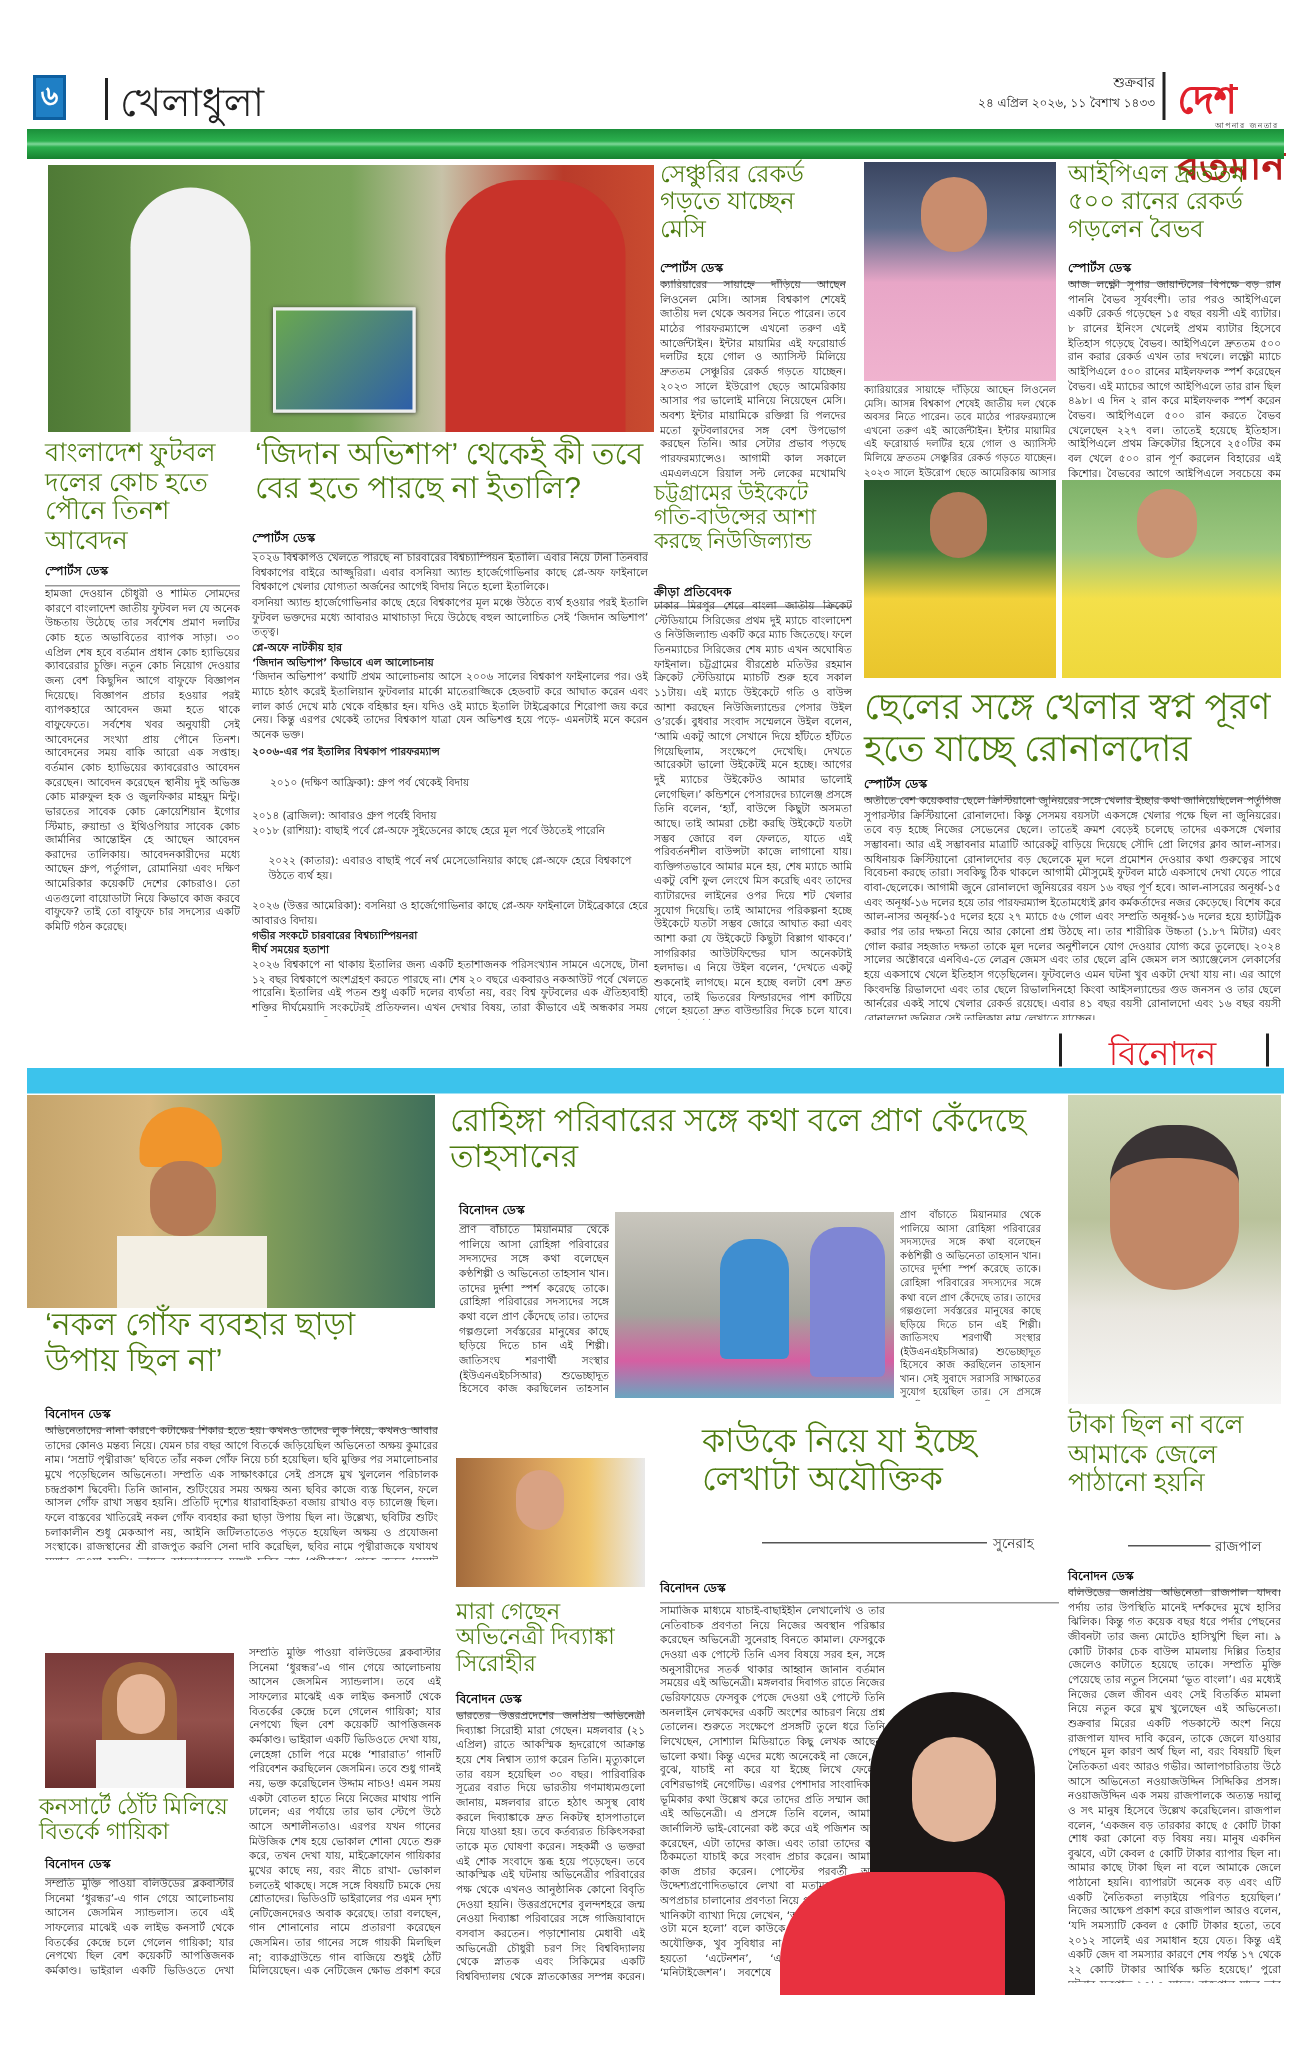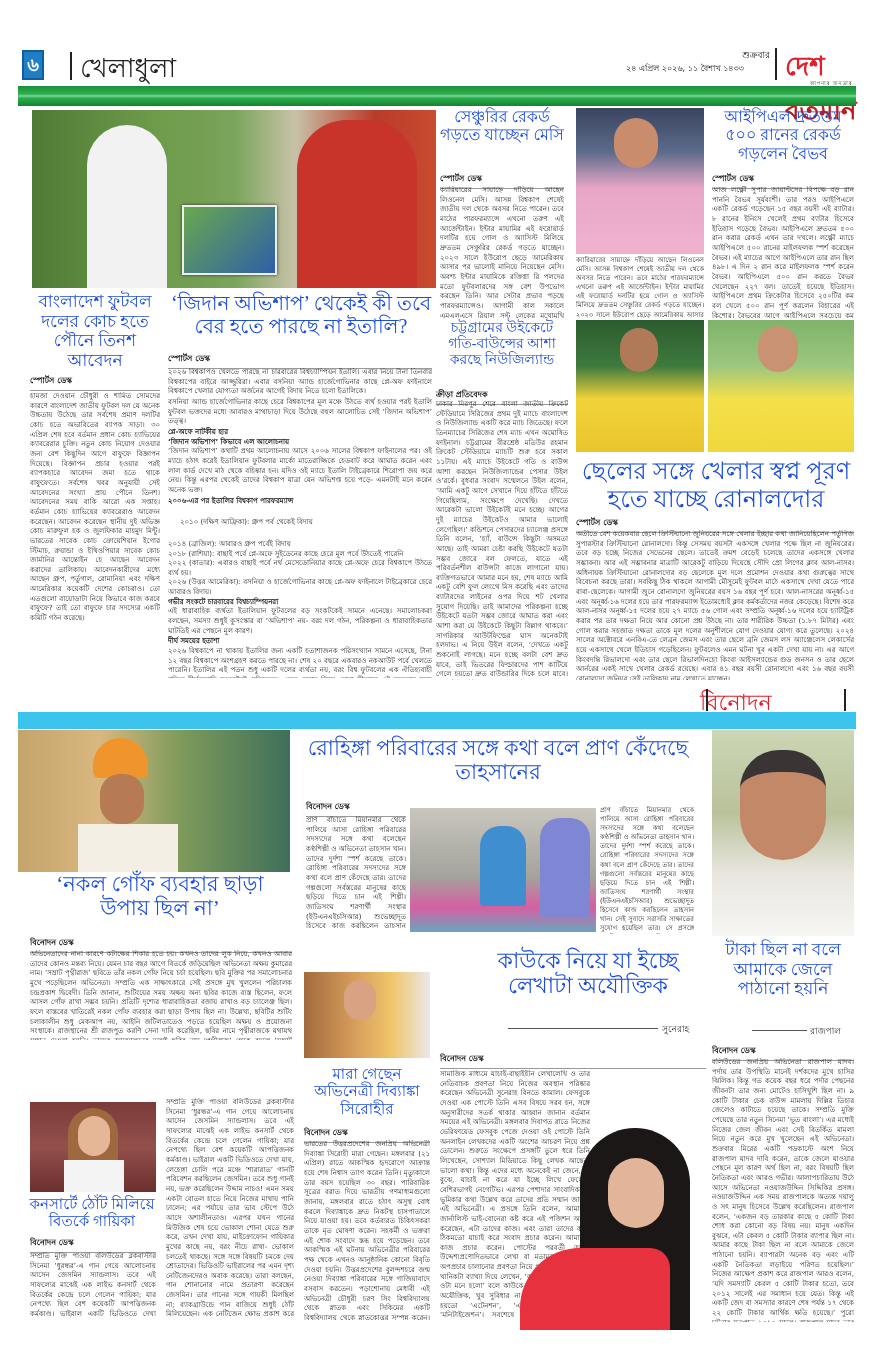--- a/index.html
+++ b/index.html
@@ -4,34 +4,34 @@
 <style>
   *{box-sizing:border-box;margin:0;padding:0}
   html,body{width:870px;height:1366px;background:#fff;overflow:hidden}
   body{position:relative;font-family:"DejaVu Sans",sans-serif;color:#111}
   .abs{position:absolute}
   
   .page-num{left:22px;top:50px;width:22px;height:30px;background:#1f7fc5;border:2px solid #0d5fa0;color:#fff;font-size:18px;line-height:26px;text-align:center;font-weight:bold}
   .sec-bar{left:70px;top:52px;width:2px;height:28px;background:#222}
   .sec-title{left:80px;top:48px;font-size:26px;font-family:"DejaVu Serif",serif;color:#222}
   .day{left:680px;top:48px;font-size:9px;text-align:right;width:90px}
-  .date{left:600px;top:62px;font-size:8px;width:170px;text-align:center}
+  .date{left:600px;top:62px;font-size:8px;width:170px;text-align:right}
   .hbar{left:775px;top:48px;width:2px;height:32px;background:#222}
   .logo{left:785px;top:46px;font-size:26px;font-weight:bold;font-family:"DejaVu Sans",sans-serif}
   .logo .a{color:#e0202a}.logo .b{color:#b91c1c}
   .tagline{left:810px;top:80px;font-size:5px;color:#222;letter-spacing:1px}
   .greenbar{left:18px;top:86px;width:838px;height:20px;background:linear-gradient(180deg,#1b8f3a 0%,#2bb04e 40%,#7fd79a 50%,#2bb04e 60%,#17812f 100%)}
   .img{background:#888;overflow:hidden}
-  .hl{font-family:Liberation Serif, serif;text-align:center;line-height:1.15;color:#1d4ed8}
+  .hl{font-family:Liberation Sans, sans-serif;text-align:left;line-height:1.15;color:#4d7c0f}
   .byline{font-size:8px;border-bottom:1px solid #999;padding-bottom:3px;font-weight:bold}
   .body{font-size:7px;line-height:1.38;text-align:justify;color:#222}
   .body p{margin-bottom:1px}
   .body b{display:block;font-weight:bold}
   .bluebar{left:18px;top:712px;width:838px;height:17px;background:#3cc3ec}
-  .binodon{left:700px;top:685px;font-size:22px;color:#e0202a;font-family:"DejaVu Serif",serif;width:150px;text-align:left}
+  .binodon{left:700px;top:685px;font-size:22px;color:#e0202a;font-family:"DejaVu Serif",serif;width:150px;text-align:center}
   .binodon:before,.binodon:after{content:"";position:absolute;top:4px;width:2px;height:22px;background:#222}
   .binodon:before{left:6px}.binodon:after{right:4px}
   .rule{height:1px;background:#555}
 </style>
 </head>
 <body>
 
 <div class="abs page-num">৬</div>
 <div class="abs sec-bar"></div>
 <div class="abs sec-title">খেলাধুলা</div>
@@ -62,24 +62,23 @@
 <div class="abs body" style="left:168px;top:368px;width:264px;height:310px;overflow:hidden">
   <p>২০২৬ বিশ্বকাপও খেলতে পারছে না চারবারের বিশ্বচ্যাম্পিয়ন ইতালি। এবার নিয়ে টানা তিনবার বিশ্বকাপের বাইরে আজ্জুরিরা। এবার বসনিয়া অ্যান্ড হার্জেগোভিনার কাছে প্লে-অফ ফাইনালে বিশ্বকাপে খেলার যোগ্যতা অর্জনের আগেই বিদায় নিতে হলো ইতালিকে।</p>
   <p>বসনিয়া অ্যান্ড হার্জেগোভিনার কাছে হেরে বিশ্বকাপের মূল মঞ্চে উঠতে ব্যর্থ হওয়ার পরই ইতালি ফুটবল ভক্তদের মধ্যে আবারও মাথাচাড়া দিয়ে উঠেছে বহুল আলোচিত সেই ‘জিদান অভিশাপ’ তত্ত্ব।</p>
   <b>প্লে-অফে নাটকীয় হার</b>
   <b>‘জিদান অভিশাপ’ কিভাবে এল আলোচনায়</b>
   <p>‘জিদান অভিশাপ’ কথাটি প্রথম আলোচনায় আসে ২০০৬ সালের বিশ্বকাপ ফাইনালের পর। ওই ম্যাচে হঠাৎ করেই ইতালিয়ান ফুটবলার মার্কো মাতেরাজ্জিকে হেডবাট করে আঘাত করেন এবং লাল কার্ড দেখে মাঠ থেকে বহিষ্কার হন। যদিও ওই ম্যাচে ইতালি টাইব্রেকারে শিরোপা জয় করে নেয়। কিন্তু এরপর থেকেই তাদের বিশ্বকাপ যাত্রা যেন অভিশপ্ত হয়ে পড়ে- এমনটাই মনে করেন অনেক ভক্ত।</p>
   <b>২০০৬-এর পর ইতালির বিশ্বকাপ পারফরম্যান্স</b>
   <p style="margin:12px">২০১০ (দক্ষিণ আফ্রিকা): গ্রুপ পর্ব থেকেই বিদায়</p>
   <p style="margin:0">২০১৪ (ব্রাজিল): আবারও গ্রুপ পর্বেই বিদায়</p>
   <p style="margin:0">২০১৮ (রাশিয়া): বাছাই পর্বে প্লে-অফে সুইডেনের কাছে হেরে মূল পর্বে উঠতেই পারেনি</p>
-  <p style="margin:0">২০২২ (কাতার): এবারও বাছাই পর্বে নর্থ মেসেডোনিয়ার কাছে প্লে-অফে হেরে বিশ্বকাপে উঠতে ব্যর্থ হয়।</p>
+  <p style="margin:11px">২০২২ (কাতার): এবারও বাছাই পর্বে নর্থ মেসেডোনিয়ার কাছে প্লে-অফে হেরে বিশ্বকাপে উঠতে ব্যর্থ হয়।</p>
   <p style="margin:0">২০২৬ (উত্তর আমেরিকা): বসনিয়া ও হার্জেগোভিনার কাছে প্লে-অফ ফাইনালে টাইব্রেকারে হেরে আবারও বিদায়।</p>
   <b>গভীর সংকটে চারবারের বিশ্বচ্যাম্পিয়নরা</b>
-  <p>এই ধারাবাহিক ব্যর্থতা ইতালিয়ান ফুটবলের বড় সংকটকেই সামনে এনেছে। সমালোচকরা বলছেন, সমস্যা শুধুই কুসংস্কার বা ‘অভিশাপ’ নয়- বরং দল গঠন, পরিকল্পনা ও ধারাবাহিকতার ঘাটতিই এর পেছনে মূল কারণ।</p>
   <b>দীর্ঘ সময়ের হতাশা</b>
   <p>২০২৬ বিশ্বকাপে না থাকায় ইতালির জন্য একটি হতাশাজনক পরিসংখ্যান সামনে এসেছে, টানা ১২ বছর বিশ্বকাপে অংশগ্রহণ করতে পারছে না। শেষ ২০ বছরে একবারও নকআউট পর্বে খেলতে পারেনি। ইতালির এই পতন শুধু একটি দলের ব্যর্থতা নয়, বরং বিশ্ব ফুটবলের এক ঐতিহ্যবাহী শক্তির দীর্ঘমেয়াদি সংকটেরই প্রতিফলন। এখন দেখার বিষয়, তারা কীভাবে এই অন্ধকার সময় কাটিয়ে আবারও বিশ্বমঞ্চে ফিরে আসে।</p>
 </div>
 
 <div class="abs hl" style="left:440px;top:108px;width:124px;font-size:16px">সেঞ্চুরির রেকর্ড গড়তে যাচ্ছেন মেসি</div>
 <div class="abs byline" style="left:440px;top:172px;width:124px">স্পোর্টস ডেস্ক</div>
 <div class="abs body" style="left:440px;top:186px;width:124px;height:132px;overflow:hidden">ক্যারিয়ারের সায়াহ্নে দাঁড়িয়ে আছেন লিওনেল মেসি। আসন্ন বিশ্বকাপ শেষেই জাতীয় দল থেকে অবসর নিতে পারেন। তবে মাঠের পারফরম্যান্সে এখনো তরুণ এই আর্জেন্টাইন। ইন্টার মায়ামির এই ফরোয়ার্ড দলটির হয়ে গোল ও অ্যাসিস্ট মিলিয়ে দ্রুততম সেঞ্চুরির রেকর্ড গড়তে যাচ্ছেন। ২০২৩ সালে ইউরোপ ছেড়ে আমেরিকায় আসার পর ভালোই মানিয়ে নিয়েছেন মেসি। অবশ্য ইন্টার মায়ামিকে রক্তিগ্না রি পলদের মতো ফুটবলারদের সঙ্গ বেশ উপভোগ করছেন তিনি। আর সেটার প্রভাব পড়ছে পারফরম্যান্সেও। আগামী কাল সকালে এমএলএসে রিয়াল সল্ট লেকের মুখোমুখি হচ্ছে ইন্টার মিয়ামি। এই ক্লাবের হয়ে দুর্দান্ত এক রেকর্ডের সামনে মেসি। ইতোমধ্যেই এমএলএসে ৬০ ম্যাচে ৯৪ গোলে অবদান (গোল ও অ্যাসিস্ট) মেসির। আর ৬টি গোল বা অ্যাসিস্ট করলেই সেঞ্চুরির মাইলফলক স্পর্শ করবেন। এই দিনে দ্রুততম ১০০ গোল-কন্ট্রিবিউশনের রেকর্ডটি সেবাস্টিয়ান জিওভিনকোর। তিনি এই রেকর্ড গড়েছেন ৯৫ ম্যাচে। মেসি যদি তার বর্তমান ছন্দ ধরে রাখেন, তবে তিনি জিওভিনকোর চেয়ে প্রায় ৩০ ম্যাচ কম খেলেই এই রেকর্ড নিজের করে নিতে পারেন।</div>
 <div class="abs img" style="left:576px;top:108px;width:128px;height:146px;background:linear-gradient(180deg,#3a4560 0%,#5c6b8a 30%,#e8a6c7 55%,#f0b3cf 100%)">
   <div style="position:absolute;left:38px;top:10px;width:44px;height:50px;background:#c98d6e;border-radius:22px"></div>
 </div>

